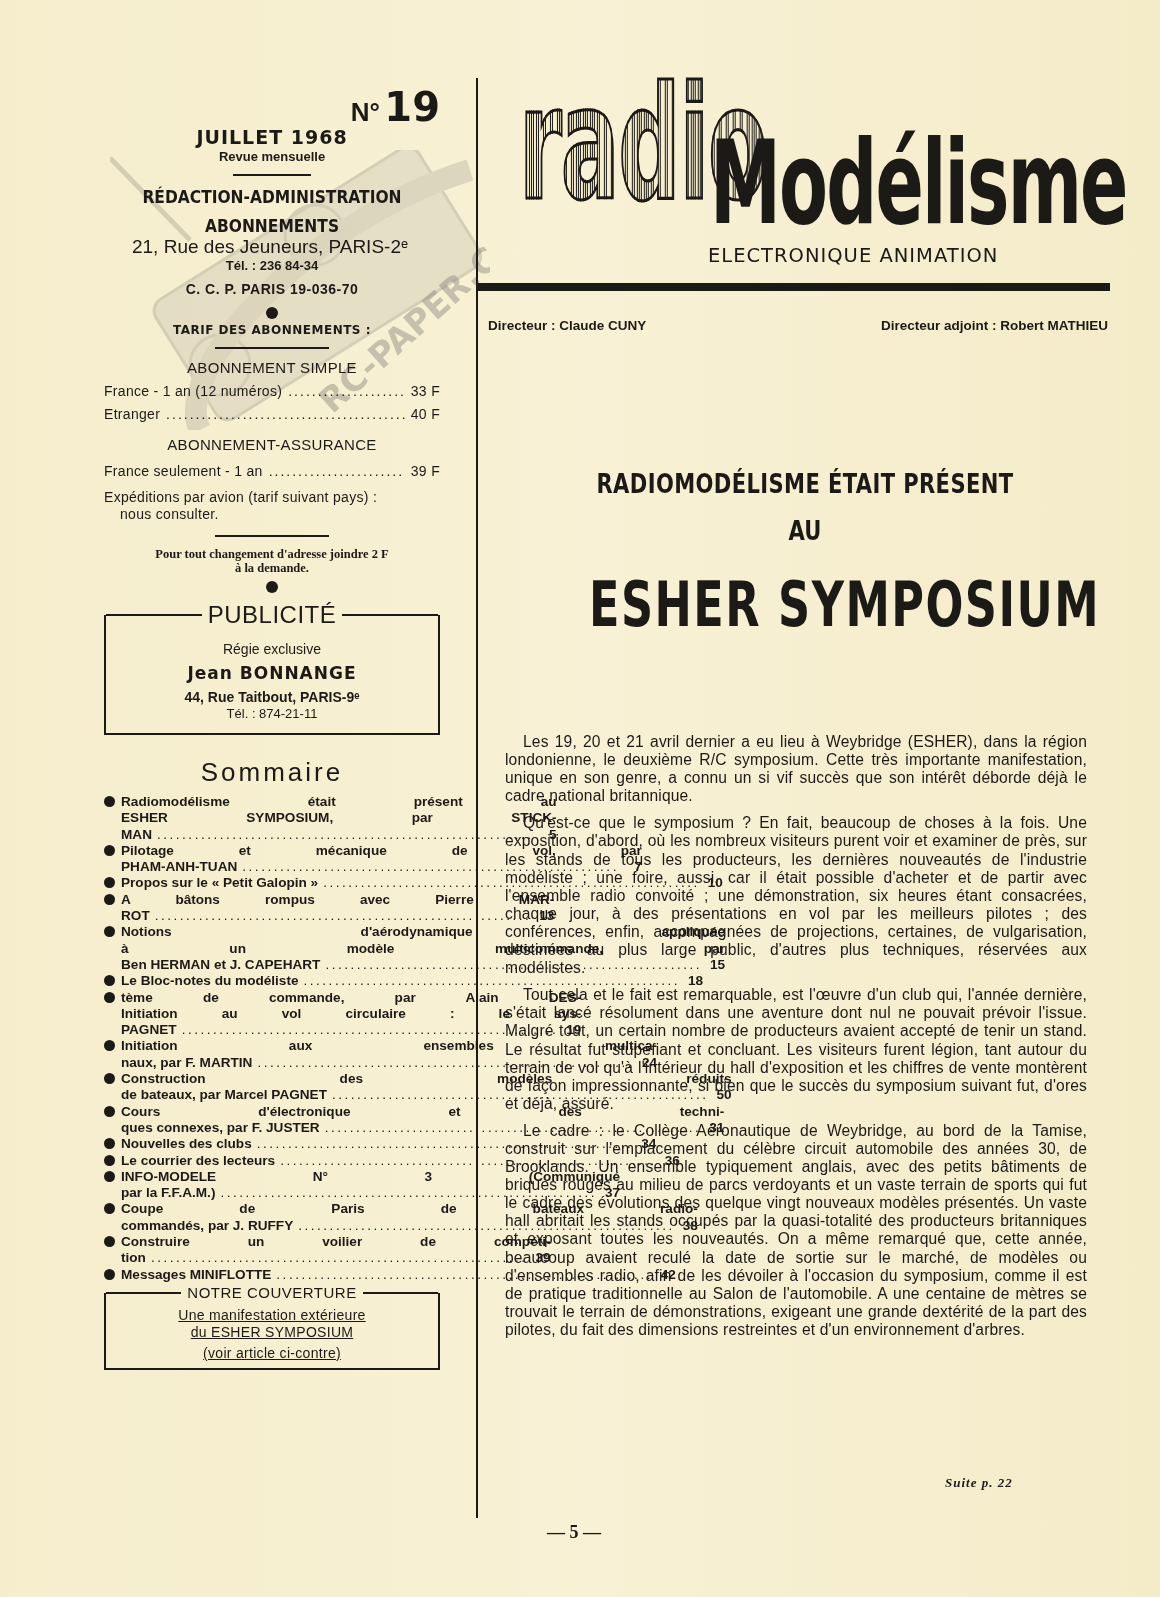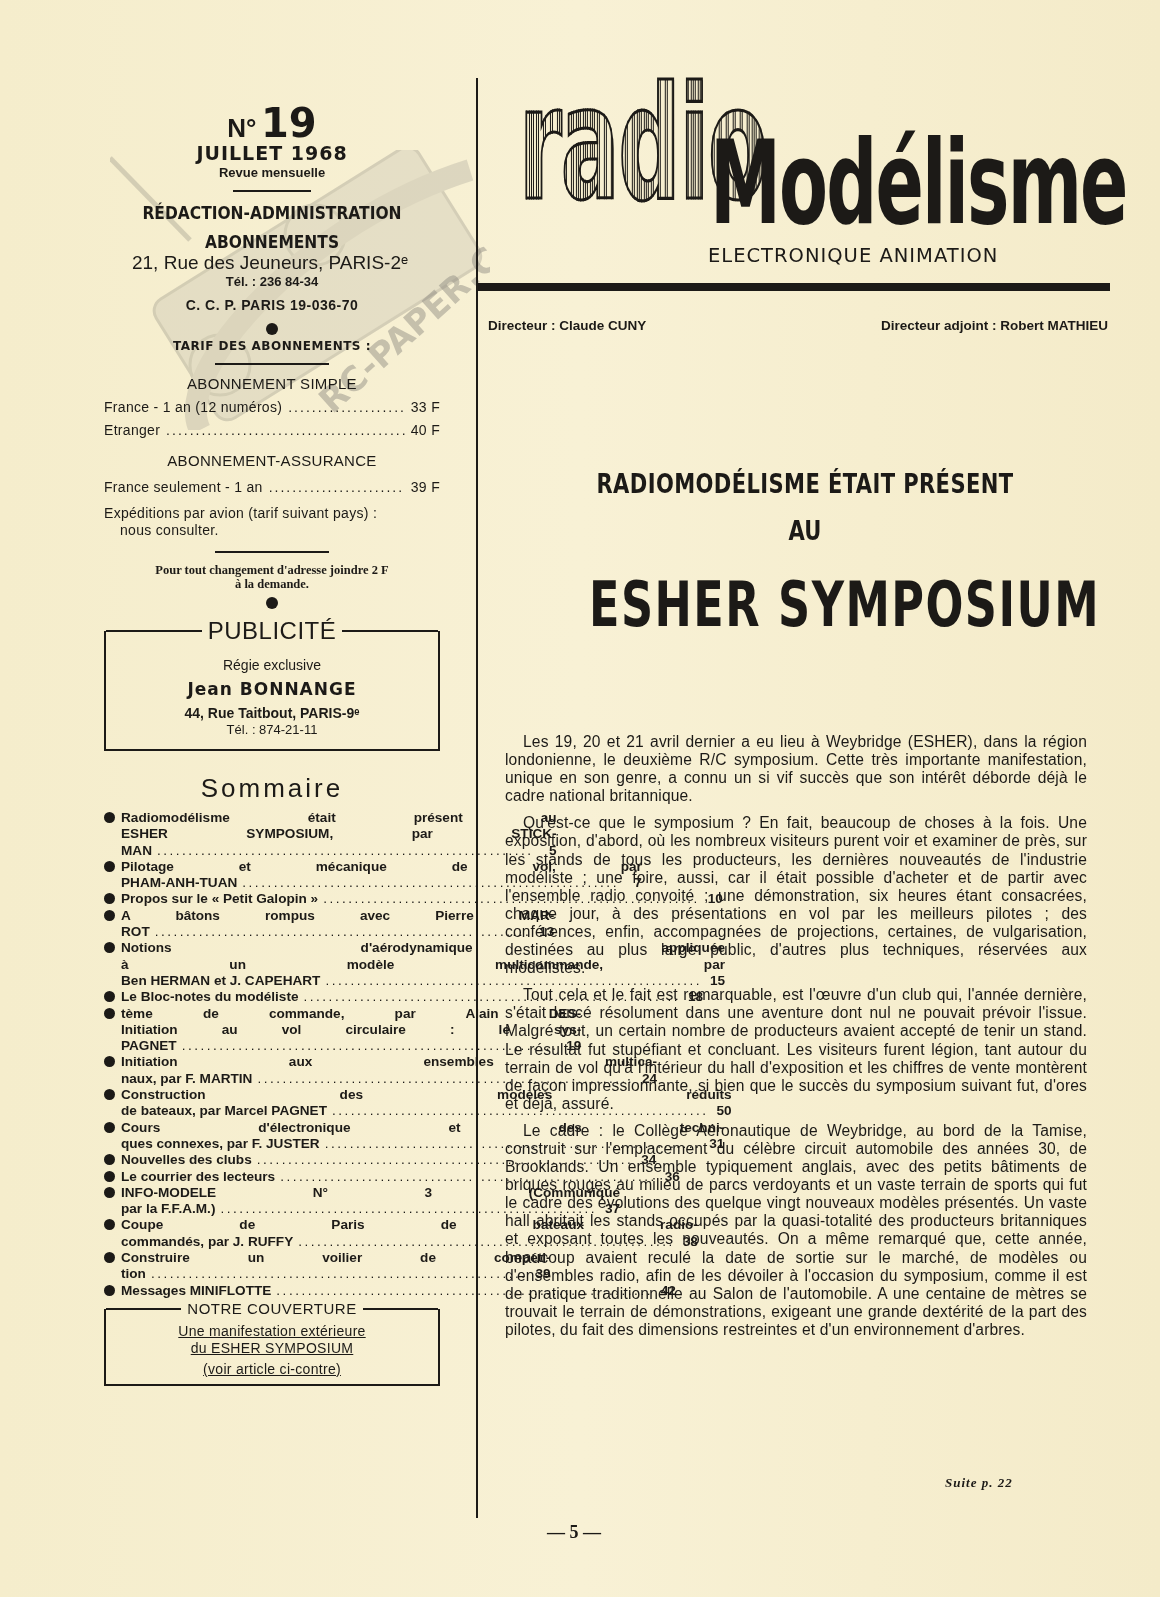--- a/index.html
+++ b/index.html
@@ -8,21 +8,21 @@
     position:relative; overflow:hidden; color:#1c1a17;
     font-family:"Liberation Sans", sans-serif;
   }
   .page { position:absolute; inset:0; background:linear-gradient(90deg,#f5edcc 0%,#f8f1d5 50%,#f4ebc9 100%); }
 
   
   .vdivider { position:absolute; left:476px; top:78px; width:2px; height:1440px; background:#1c1a17; }
 
   
   .left { position:absolute; left:104px; top:84px; width:336px; }
-  .issue { text-align:center; font-weight:bold; margin-top:16px; }
+  .issue { text-align:right; font-weight:bold; margin-top:0; }
   .issue .no { font-size:26px; vertical-align:baseline; }
   .issue .num { font-size:40px; font-family:"DejaVu Sans", sans-serif; font-weight:bold; }
   .month { text-align:center; font-weight:bold; font-size:19px; letter-spacing:1px; margin-top:-4px; font-family:"DejaVu Sans", sans-serif; }
   .monthly { text-align:center; font-weight:bold; font-size:13px; margin-top:1px; }
   .rule-short { width:78px; height:2px; background:#1c1a17; margin:10px auto 10px; }
   .rule-med { width:114px; height:2px; background:#1c1a17; margin:10px auto; }
   .redaction { text-align:center; font-weight:bold; font-size:18px; transform:scaleX(.86); letter-spacing:0; margin-top:8px; font-family:"DejaVu Sans", sans-serif; }
   .abonn-h { text-align:center; font-weight:bold; font-size:18px; transform:scaleX(.86); margin-top:8px; font-family:"DejaVu Sans", sans-serif; }
   .address { text-align:center; font-size:19px; margin-top:0; white-space:nowrap; margin-left:-4px; }
   .tel { text-align:center; font-weight:bold; font-size:13px; }

